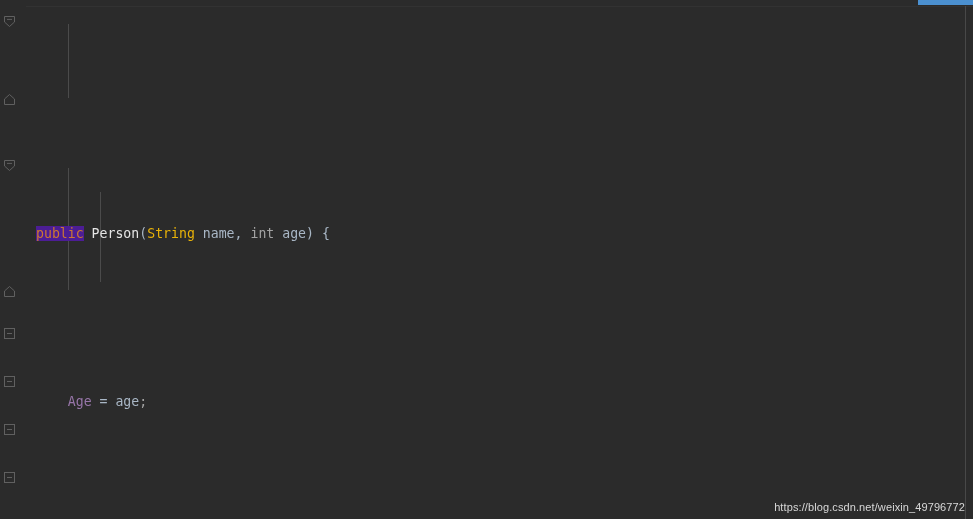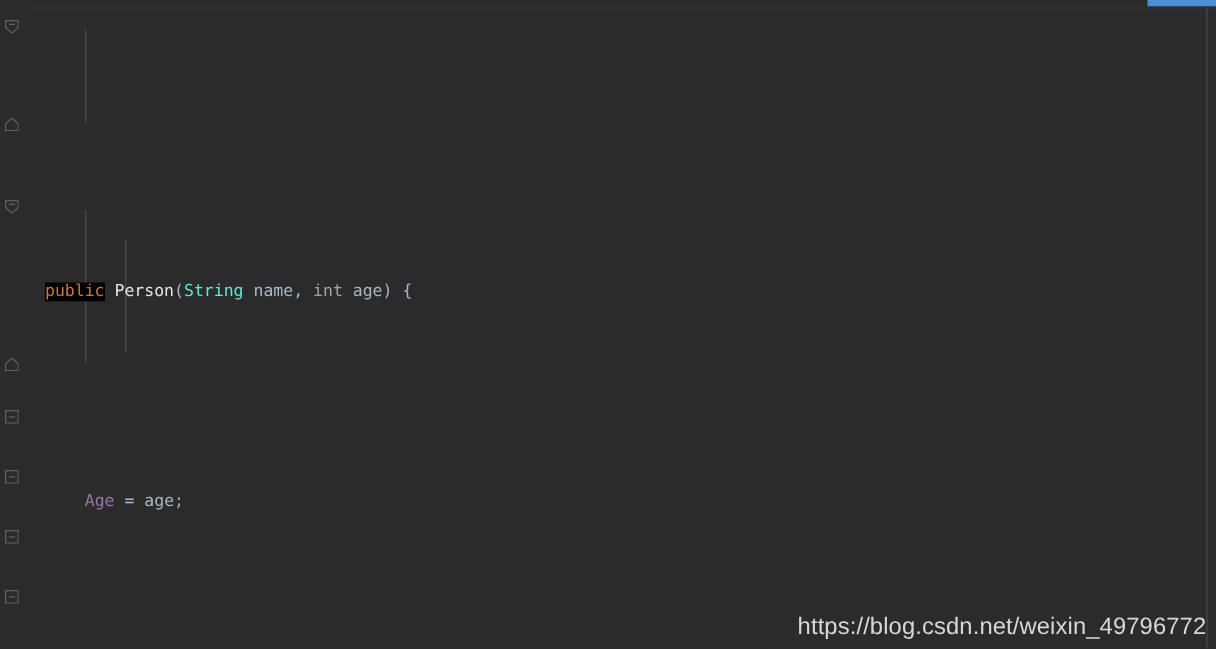--- a/index.html
+++ b/index.html
@@ -71,35 +71,35 @@
 
   
   .indent-guide {
     position: absolute;
     width: 1px;
     background: #4b4b4b;
   }
 
   
   .kw      { color: #a3a3a3; }              
-  .cls     { color: #5eead4; }              
+  .cls     { color: #eab308; }              
   .fn      { color: #e5e5e5; }              
   .fld     { color: #9876aa; }              
   .par     { color: #a9b7c6; }              
   .punc    { color: #a9b7c6; }
   .op      { color: #a9b7c6; }  
-  .search-hl { background: #000000; color: #cc7832; } 
+  .search-hl { background: #4c1d95; color: #cc7832; } 
 
   
   .watermark {
     position: absolute;
     right: 8px;
     bottom: 6px;
     font-family: "Liberation Sans", sans-serif;
-    font-size: 19px;
+    font-size: 11px;
     color: #d8d8d8;
     letter-spacing: .1px;
   }
 </style>
 </head>
 <body>
 
 <div id="app">
 
   <div class="top-strip">

